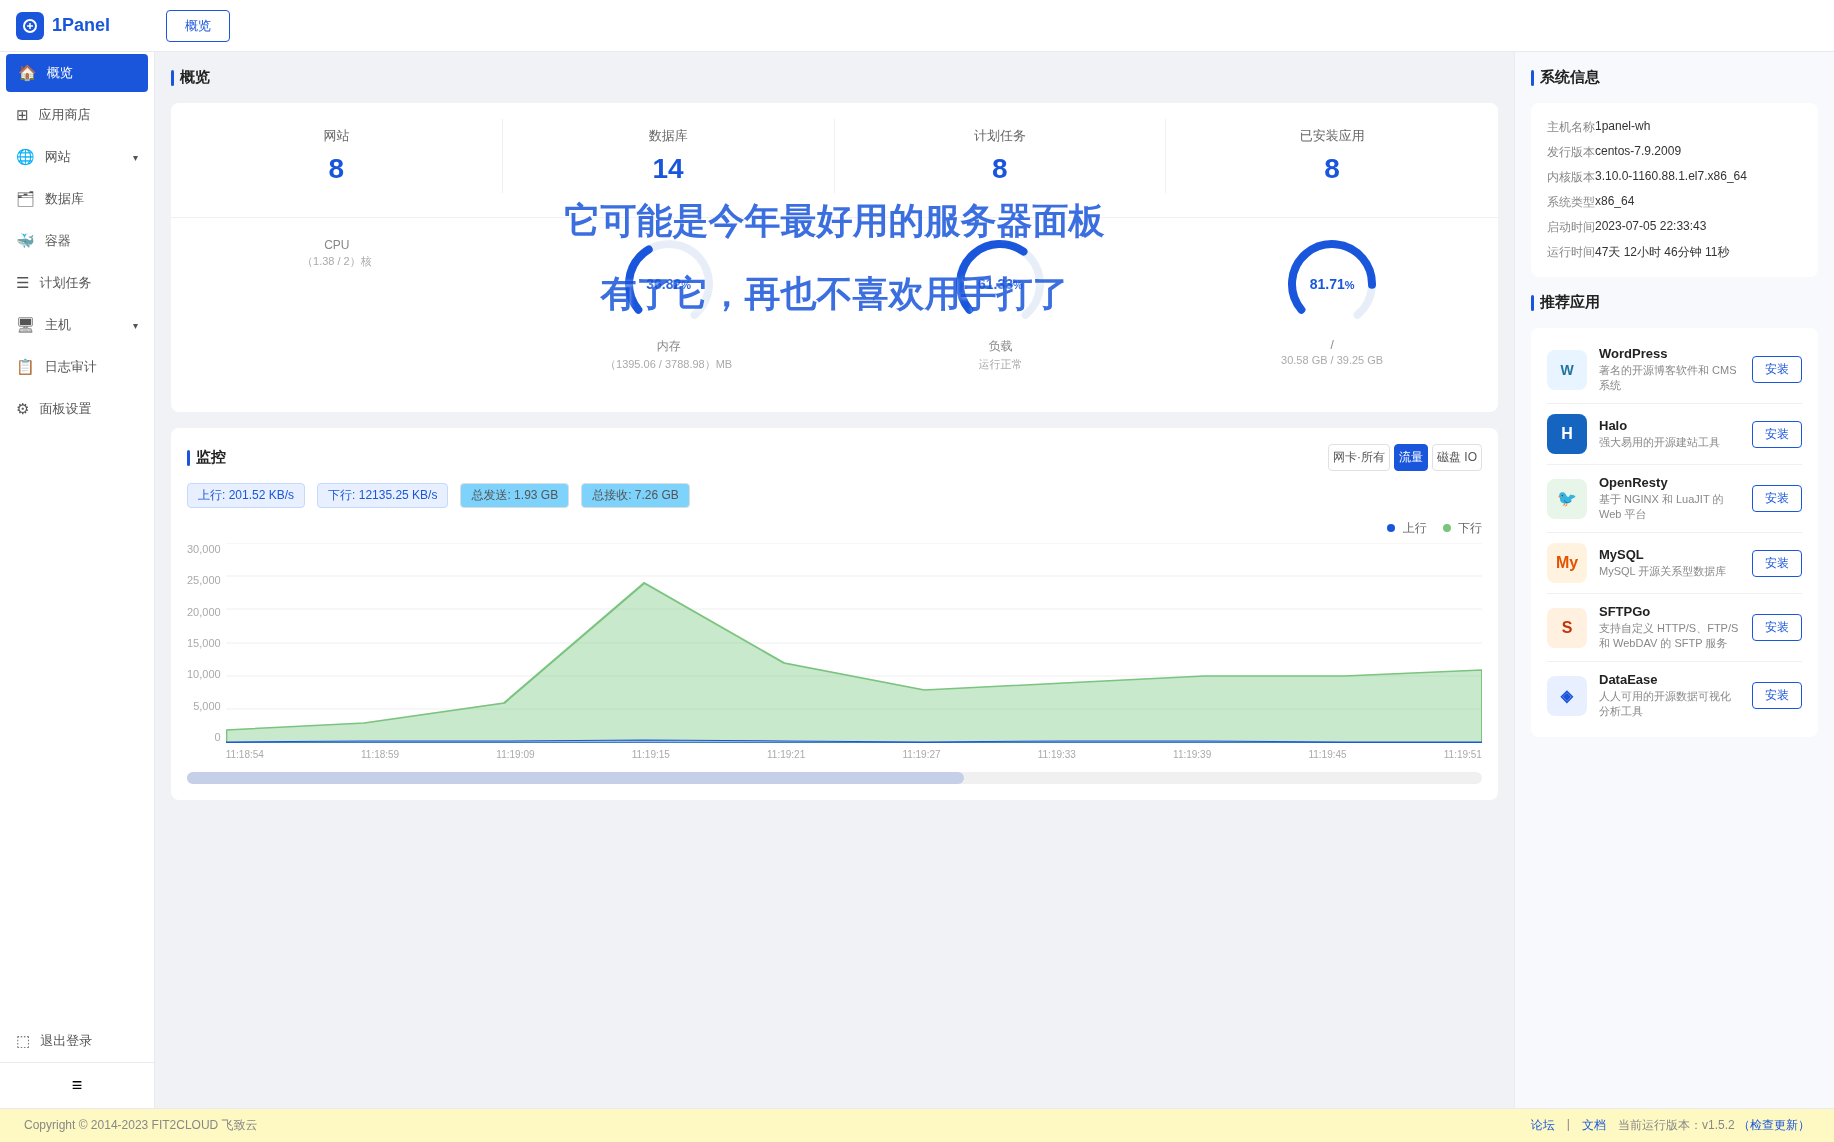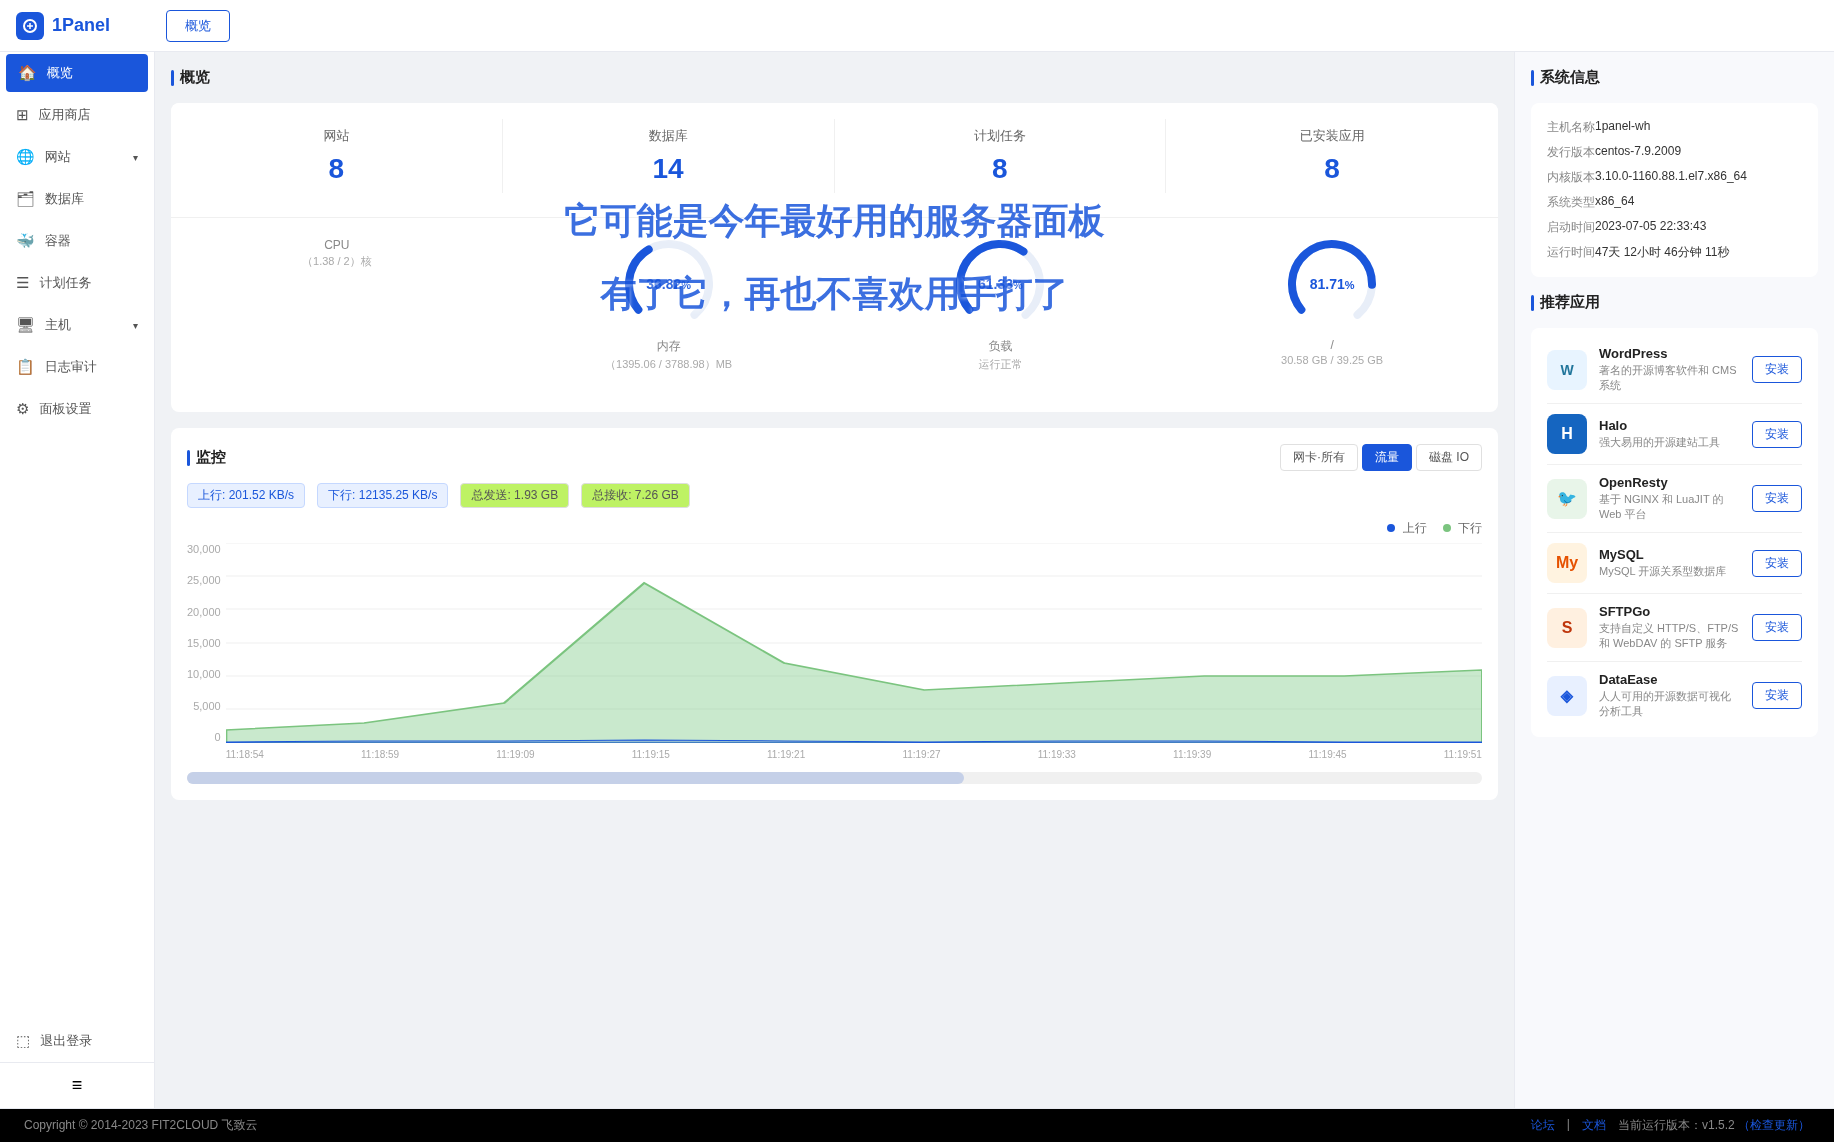--- a/index.html
+++ b/index.html
@@ -46,46 +46,46 @@
     .gauge-canvas { position: relative; width: 100px; height: 100px; }
     .gauge-label { font-size: 12px; color: #888; margin-top: 4px; }
     .gauge-sub { font-size: 11px; color: #aaa; margin-top: 2px; }
     .gauge-percent { font-size: 14px; font-weight: 600; color: #1a56db; position: absolute; top: 50%; left: 50%; transform: translate(-50%, -50%); text-align: center; line-height: 1.2; }
     .gauge-percent span { font-size: 11px; }
 
     
     .monitor-section { background: #fff; border-radius: 8px; padding: 16px; }
     .monitor-header { display: flex; align-items: center; justify-content: space-between; margin-bottom: 12px; }
     .monitor-tabs { display: flex; gap: 4px; }
-    .monitor-tab { padding: 4px 12px; border-radius: 4px; font-size: 12px; cursor: pointer; color: #555; border: 1px solid #e0e0e0; background: #fff; }
+    .monitor-tab { padding: 4px 4px; border-radius: 4px; font-size: 12px; cursor: pointer; color: #555; border: 1px solid #e0e0e0; background: #fff; }
     .monitor-tab.active { background: #1a56db; color: #fff; border-color: #1a56db; }
     .monitor-stats { display: flex; gap: 12px; margin-bottom: 12px; flex-wrap: wrap; }
     .monitor-stat-badge { padding: 3px 10px; border-radius: 4px; font-size: 12px; }
     .monitor-stat-up { background: #e8f0ff; color: #1a56db; border: 1px solid #c5d8ff; }
     .monitor-stat-down { background: #e8f0ff; color: #1a56db; border: 1px solid #c5d8ff; }
-    .monitor-stat-neutral { background: #bef264; color: #555; border: 1px solid #ddd; }
+    .monitor-stat-neutral { background: #7dd3fc; color: #555; border: 1px solid #ddd; }
     .chart-legend { display: flex; justify-content: flex-end; gap: 16px; font-size: 12px; color: #666; margin-bottom: 6px; }
     .legend-dot { width: 8px; height: 8px; border-radius: 50%; display: inline-block; margin-right: 4px; }
     .chart-scroll { width: 100%; height: 12px; background: #f0f0f0; border-radius: 6px; margin-top: 8px; position: relative; }
     .chart-scroll-thumb { width: 60%; height: 100%; background: #c5d0e8; border-radius: 6px; position: absolute; left: 0; }
 
     
     .sys-info-grid { display: grid; grid-template-columns: auto 1fr; gap: 8px 0; font-size: 12px; }
     .sys-info-key { color: #888; }
     .sys-info-val { color: #333; font-weight: 500; }
     .rec-app-item { display: flex; align-items: center; gap: 12px; padding: 10px 0; border-bottom: 1px solid #f0f0f0; }
     .rec-app-item:last-child { border-bottom: none; }
     .app-icon { width: 40px; height: 40px; border-radius: 8px; display: flex; align-items: center; justify-content: center; font-size: 18px; font-weight: 700; flex-shrink: 0; }
     .app-info { flex: 1; }
     .app-name { font-size: 13px; font-weight: 600; color: #222; }
     .app-desc { font-size: 11px; color: #888; margin-top: 2px; }
     .install-btn { padding: 4px 12px; border: 1px solid #1a56db; color: #1a56db; background: transparent; border-radius: 4px; font-size: 12px; cursor: pointer; white-space: nowrap; }
 
     
-    .footer { background: #000000; border-top: 1px solid #e8eaf0; padding: 8px 24px; display: flex; justify-content: space-between; font-size: 12px; color: #888; }
+    .footer { background: #fef9c3; border-top: 1px solid #e8eaf0; padding: 8px 24px; display: flex; justify-content: space-between; font-size: 12px; color: #888; }
     .footer-links { display: flex; gap: 12px; }
     .footer-link { color: #1a56db; cursor: pointer; }
 
     
     .overlay-text { position: absolute; top: 0; left: 0; right: 0; bottom: 0; display: flex; flex-direction: column; align-items: center; justify-content: center; pointer-events: none; z-index: 10; }
     .overlay-line1 { font-size: 36px; font-weight: 700; color: #1a56db; opacity: 0.85; text-shadow: 0 1px 4px rgba(255,255,255,0.8); }
     .overlay-line2 { font-size: 36px; font-weight: 700; color: #1a56db; opacity: 0.85; text-shadow: 0 1px 4px rgba(255,255,255,0.8); margin-top: 24px; }
 
     svg.gauge { transform: rotate(-220deg); }
   </style>

